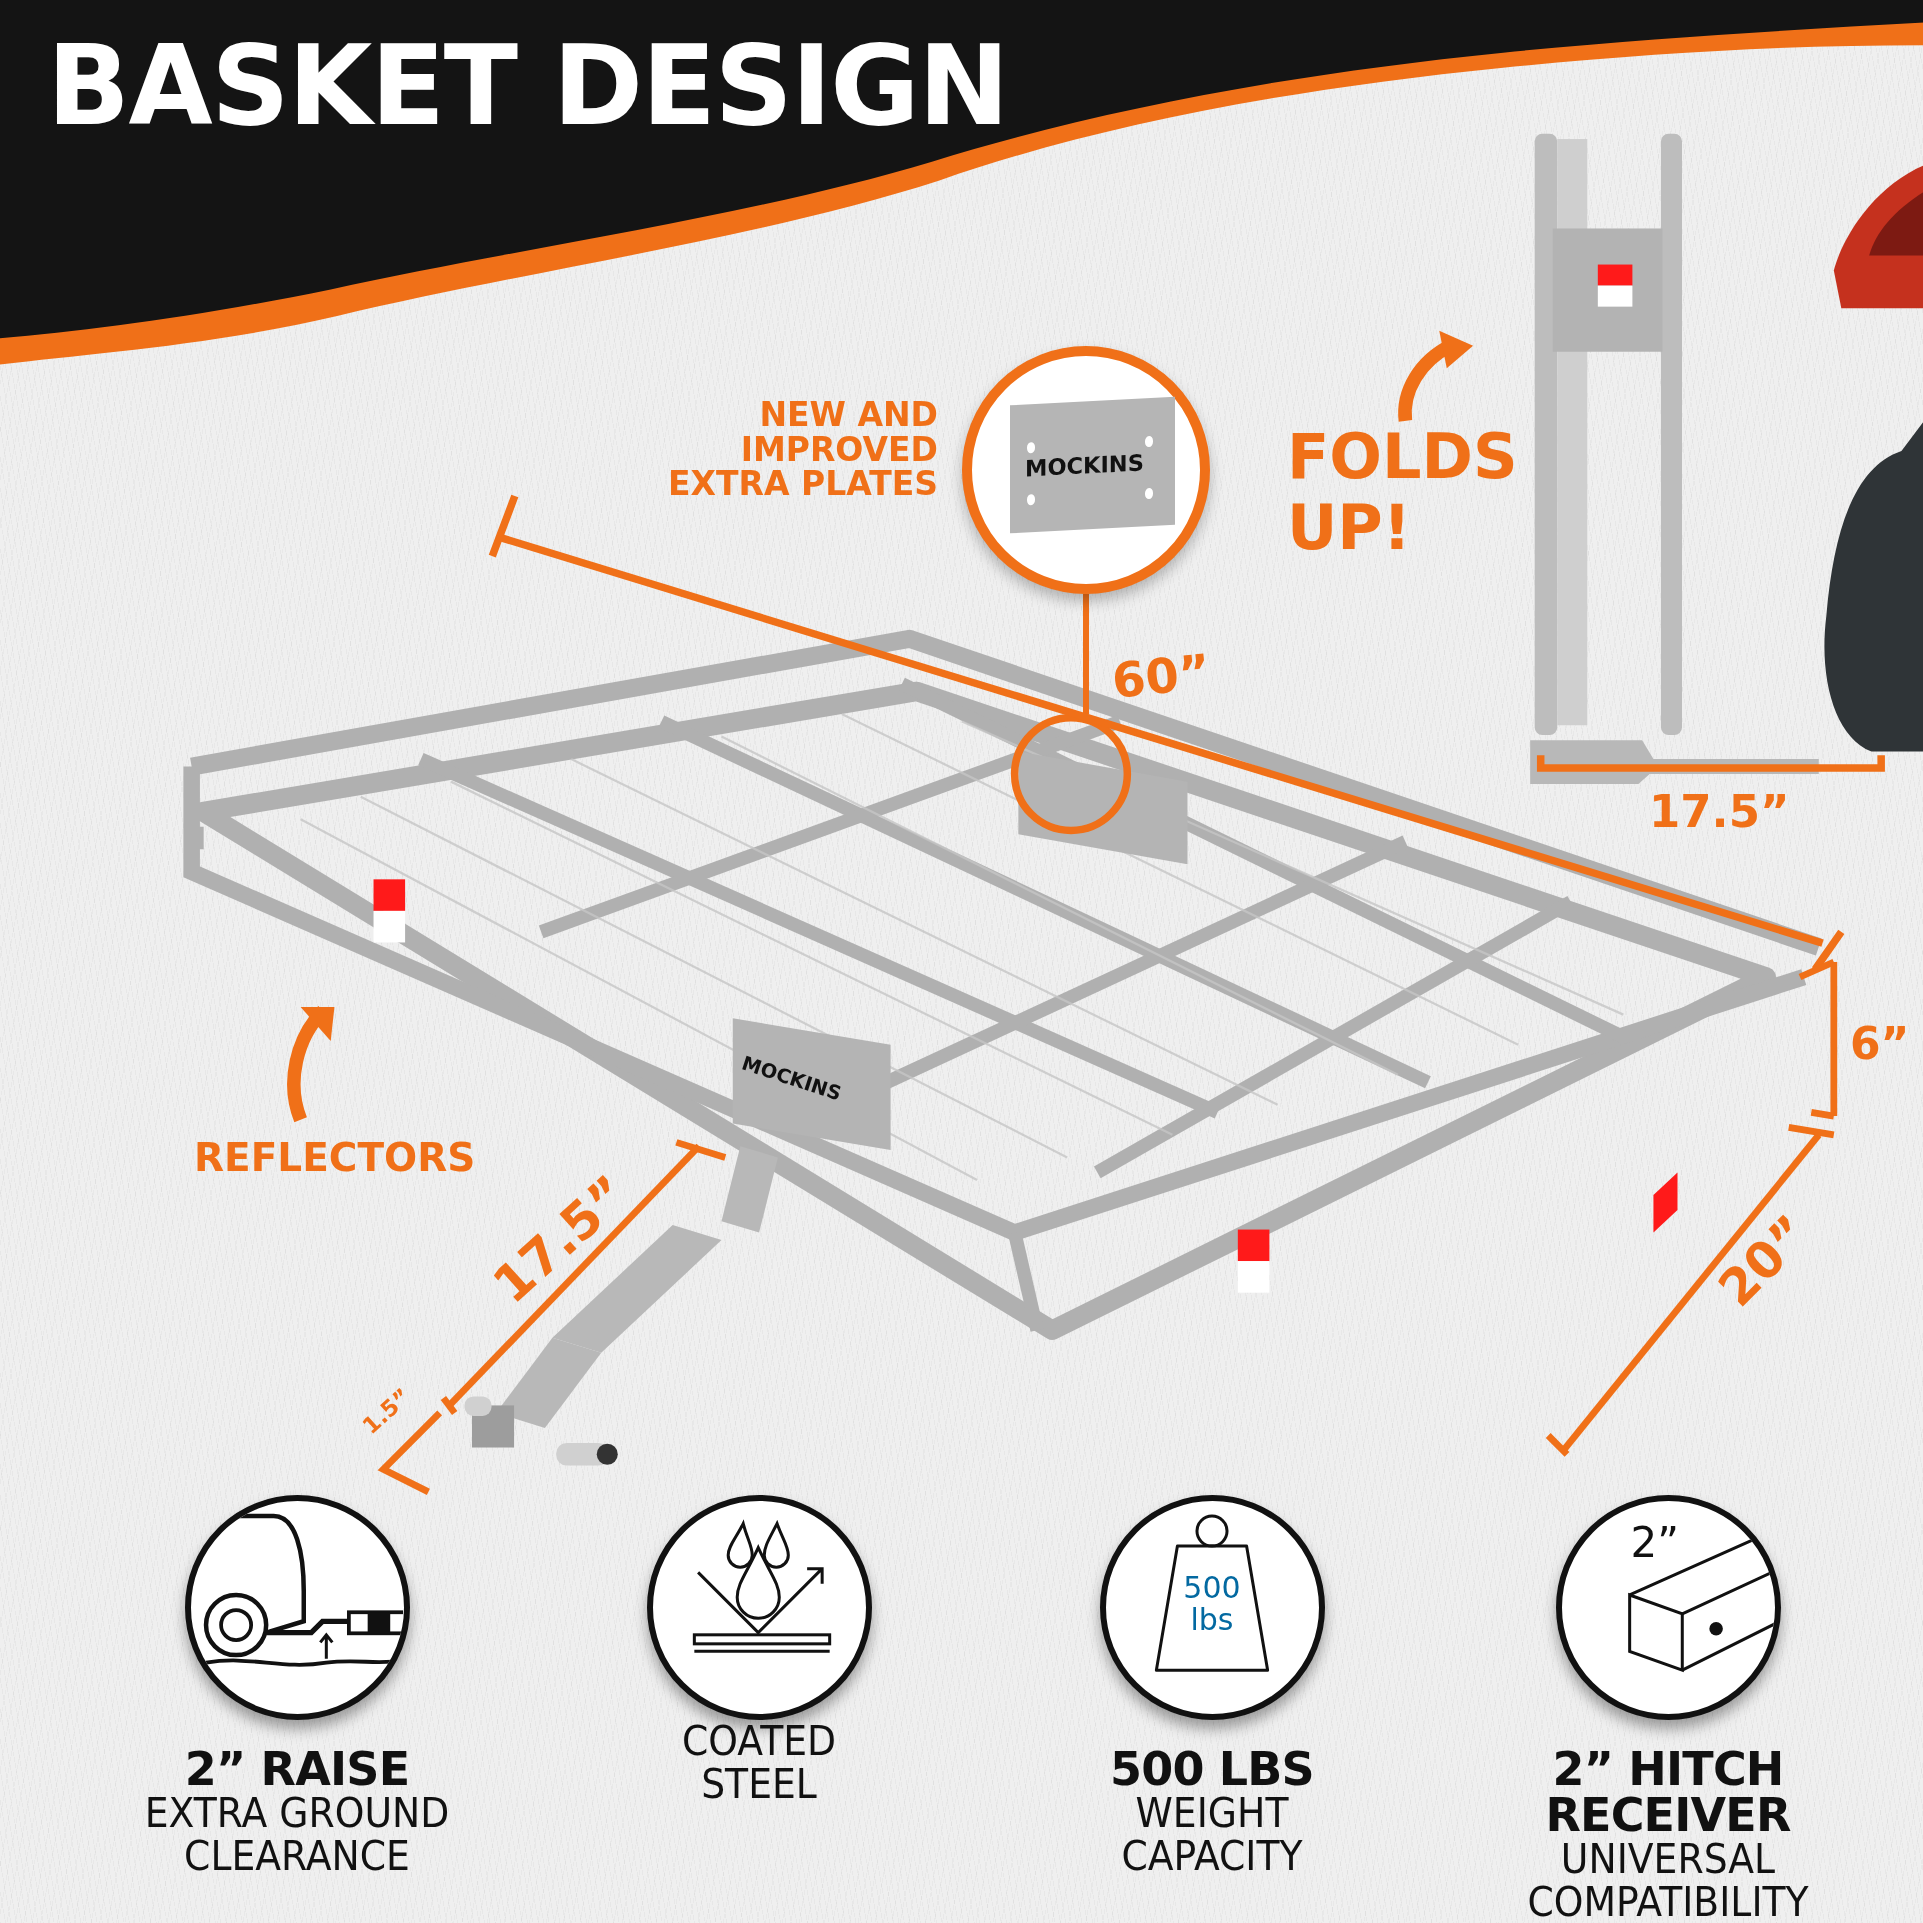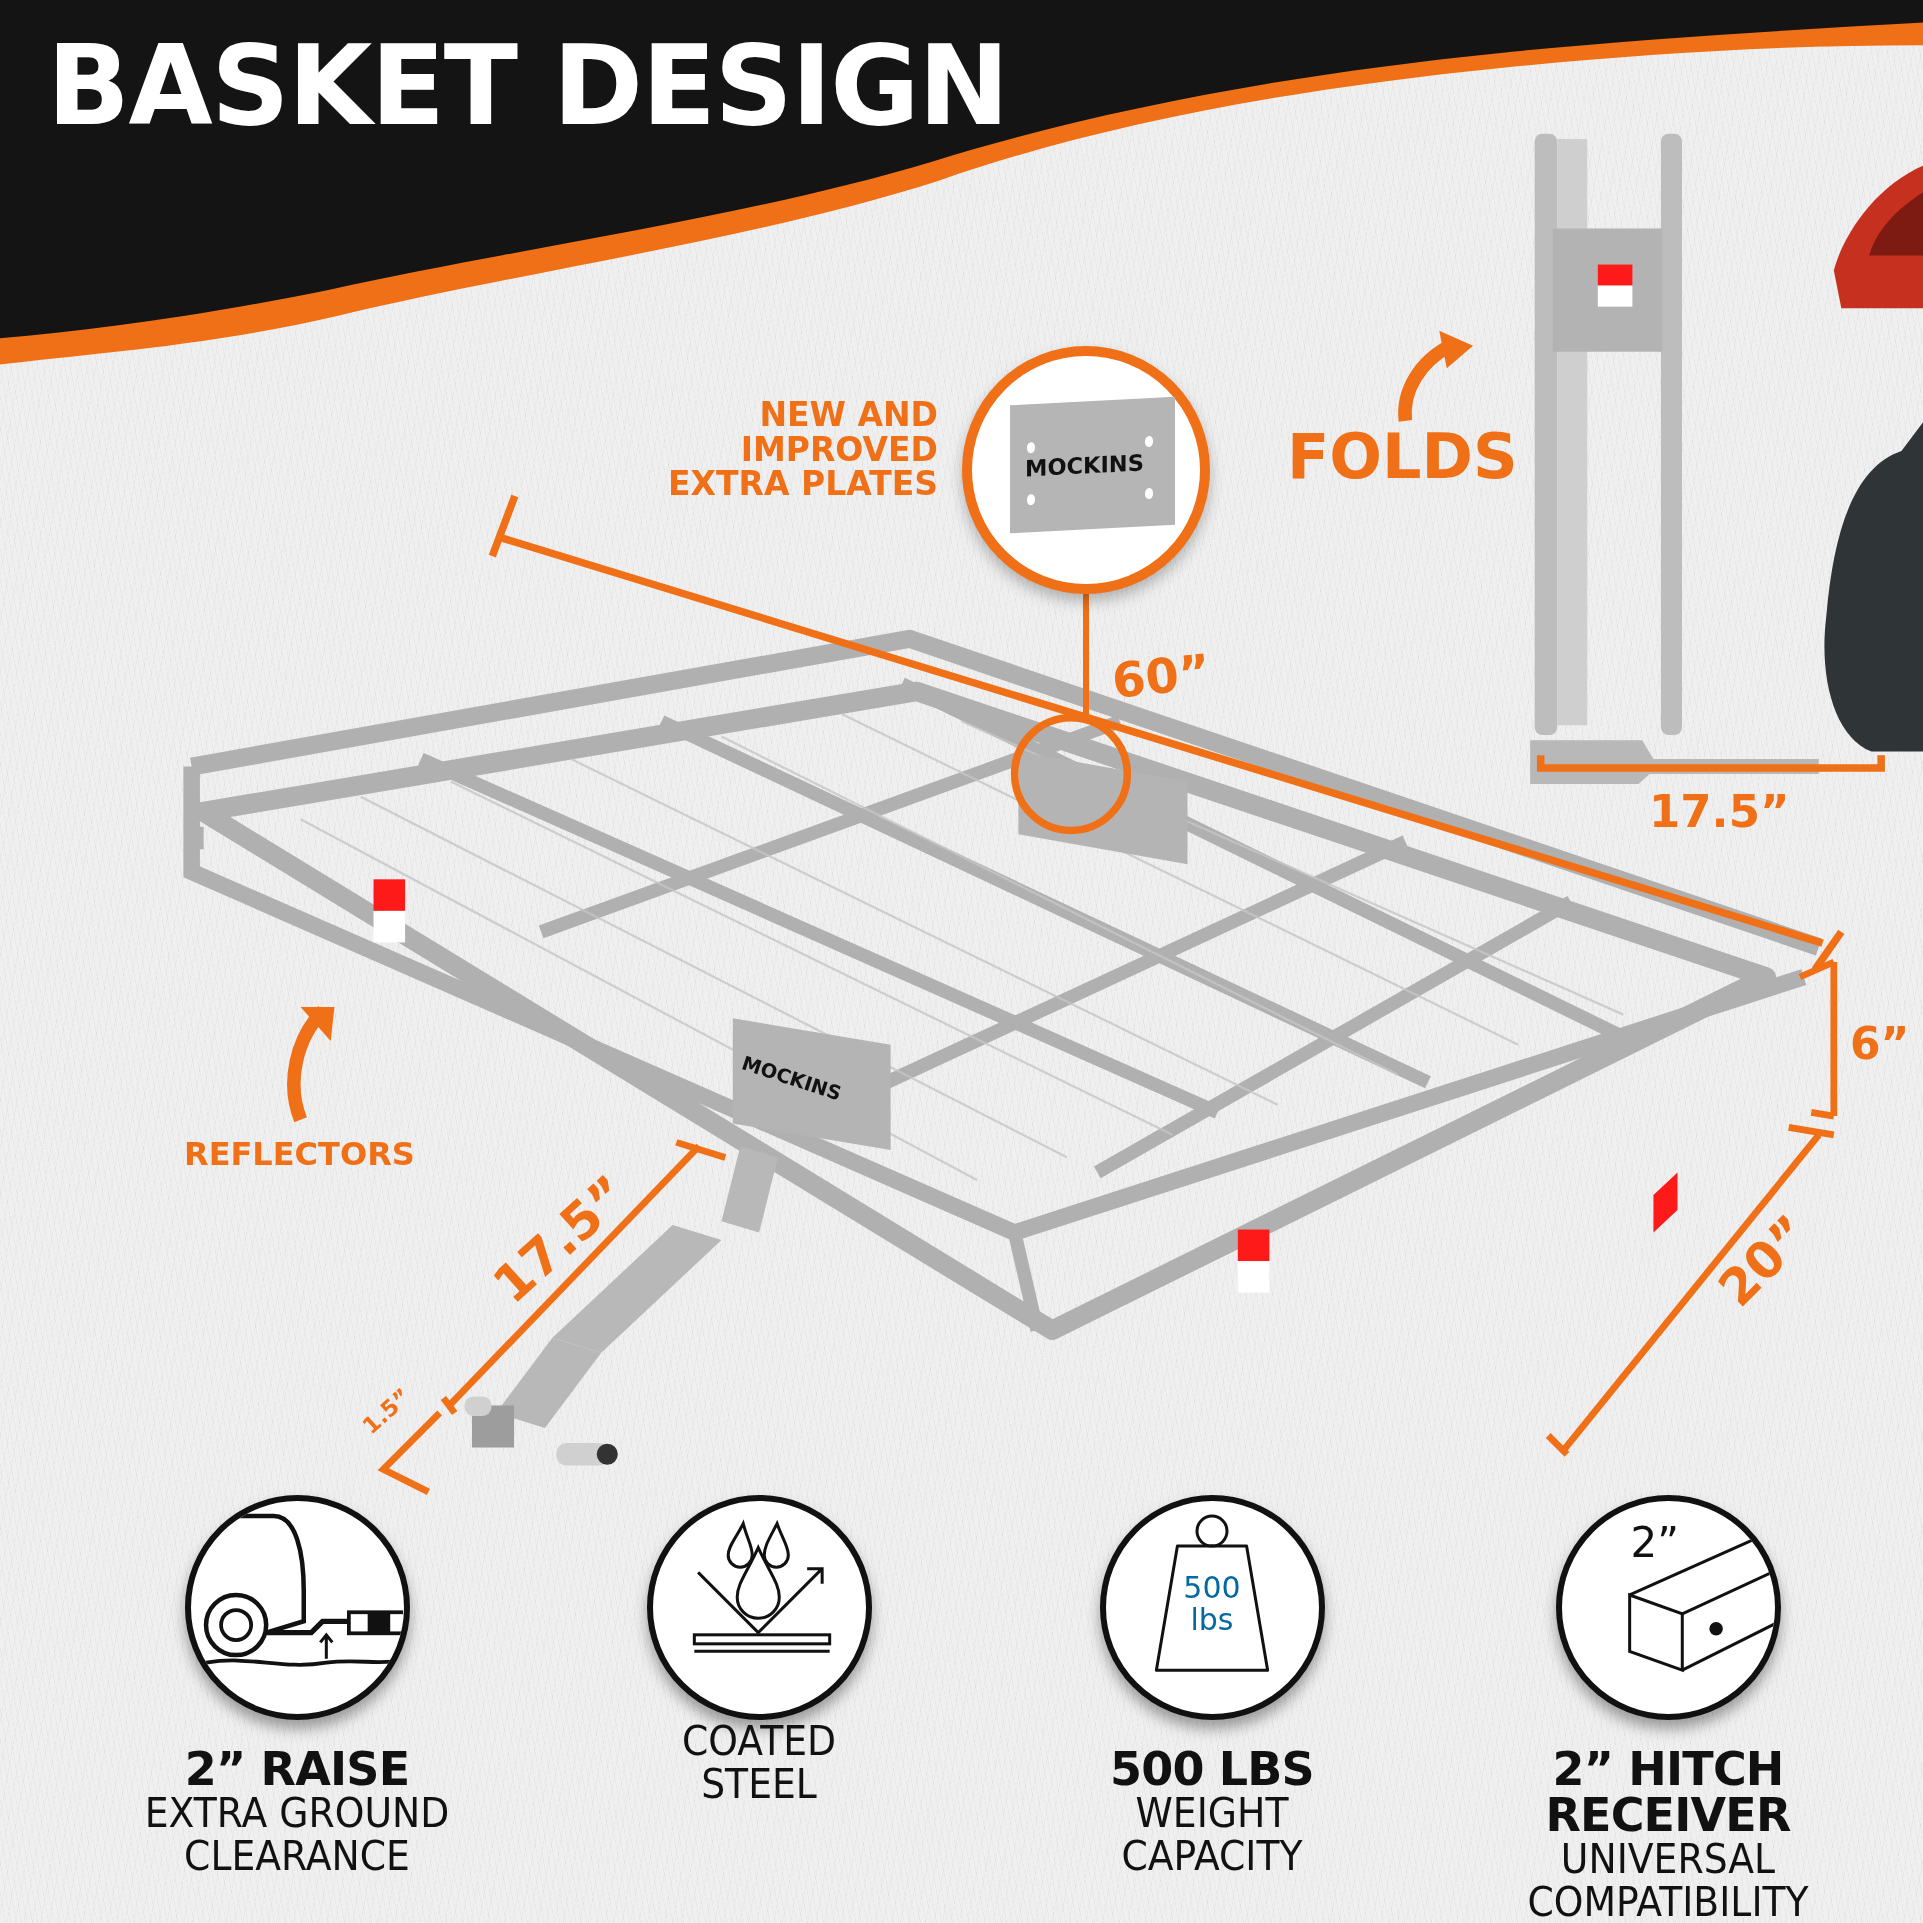--- a/index.html
+++ b/index.html
@@ -11,21 +11,21 @@
       repeating-linear-gradient(100deg, rgba(0,0,0,0.03) 0 0.8px, transparent 0.8px 8.3px),
       #efefef; }
   .top-band { position:absolute; left:0; top:0; width:1924px; height:421px; }
   .headline { position:absolute; left:47px; top:30px; margin:0; color:#fff;
     font-family:"DejaVu Sans", sans-serif; font-weight:bold; font-size:111px;
     letter-spacing:-1.5px; transform:scaleX(0.98); transform-origin:left; line-height:1; }
   .orange { color:#f07018; }
   .callout { position:absolute; font-family:"DejaVu Sans", sans-serif; font-weight:bold; line-height:1.05; }
   .cargo-callout { right:986px; top:398px; text-align:right; font-size:33px; width:301px; }
   .folds-callout { left:1287px; top:421px; width:225px; text-align:left; font-size:62px; line-height:1.15; }
-  .reflectors-callout { left:184px; top:1138px; font-size:32px; }
+  .reflectors-callout { left:194px; top:1138px; font-size:39px; }
   .dim { position:absolute; color:#f07018; font-family:"DejaVu Sans", sans-serif; font-weight:bold; white-space:nowrap; }
   .dim-60 { left:1112px; top:648px; font-size:48px; transform:rotate(-6deg); }
   .dim-175-top { left:1649px; top:785px; font-size:45px; }
   .dim-6 { left:1850px; top:1018px; font-size:44px; }
   .dim-20 { left:1713px; top:1232px; font-size:50px; transform:rotate(-45deg); }
   .dim-175-left { left:481px; top:1210px; font-size:51px; transform:rotate(-42deg); }
   .dim-15 { left:359px; top:1398px; font-size:22.5px; transform:rotate(-42deg); }
   svg.art { position:absolute; left:0; top:0; }
   .feature { position:absolute; top:1495px; width:376px; text-align:center; }
   .feature .icon-circle { width:225px; height:225px; border-radius:50%; margin:0 auto;
@@ -159,20 +159,21 @@
 </div>
 <span class="brand-small">MOCKINS</span>
 
 <div class="callout cargo-callout orange">
   <div>NEW AND</div>
   <div>IMPROVED</div>
   <div>EXTRA PLATES</div>
 </div>
 <div class="callout folds-callout orange">
   <div>FOLDS</div>
+  <div>UP!</div>
 </div>
 <div class="callout reflectors-callout orange">REFLECTORS</div>
 
 <span class="dim dim-60">60”</span>
 <span class="dim dim-175-top">17.5”</span>
 <span class="dim dim-6">6”</span>
 <span class="dim dim-20">20”</span>
 <span class="dim dim-175-left">17.5”</span>
 <span class="dim dim-15">1.5”</span>
 

